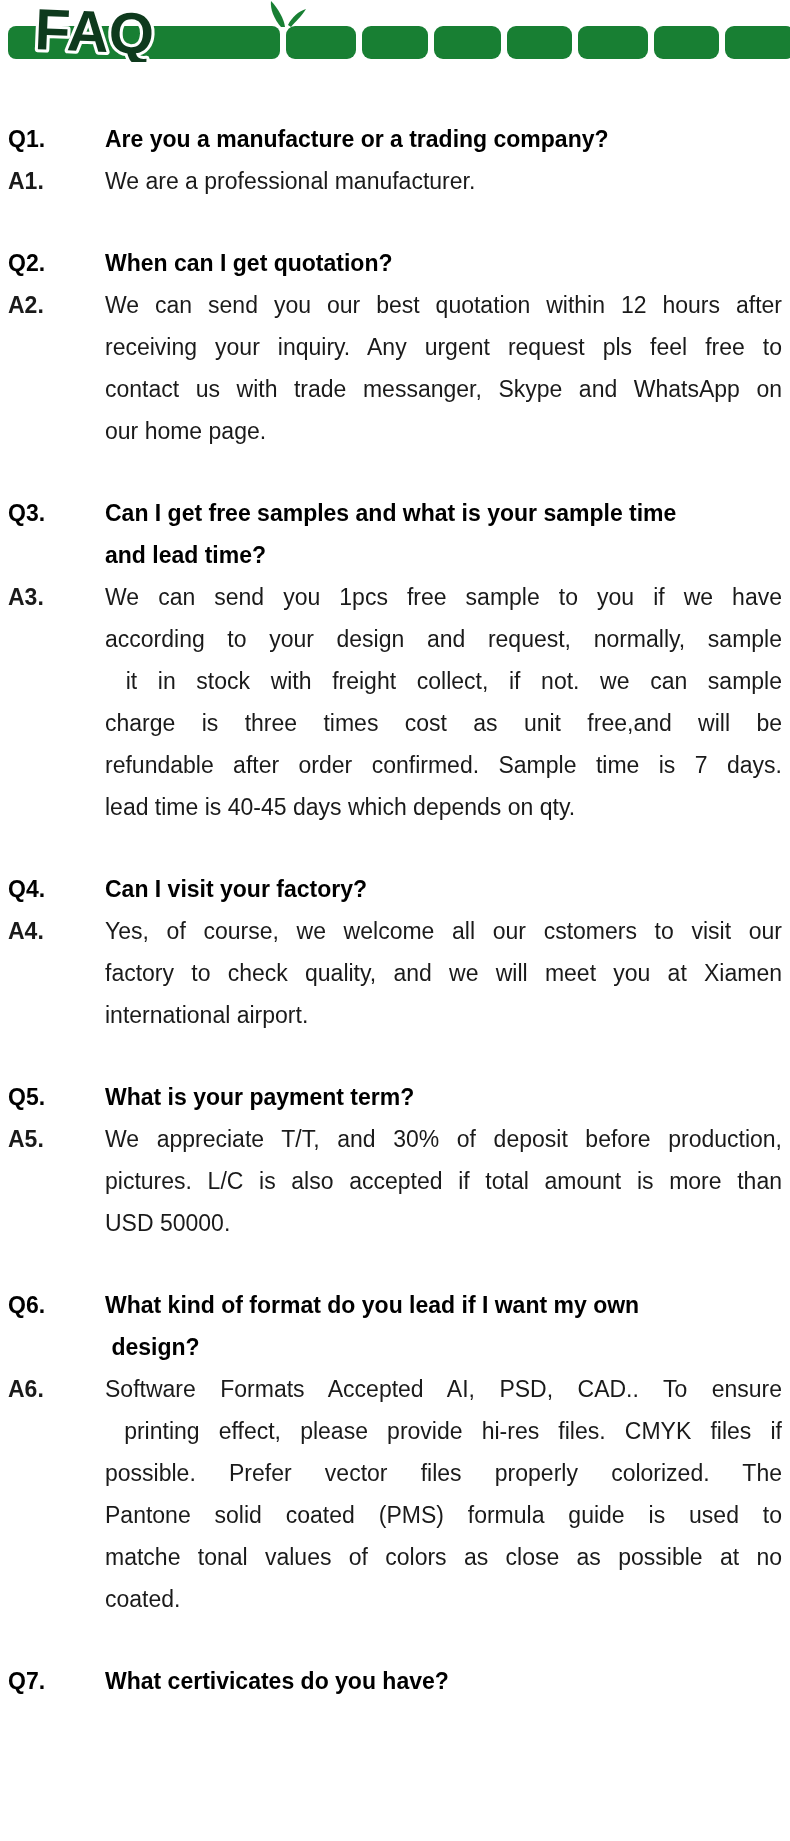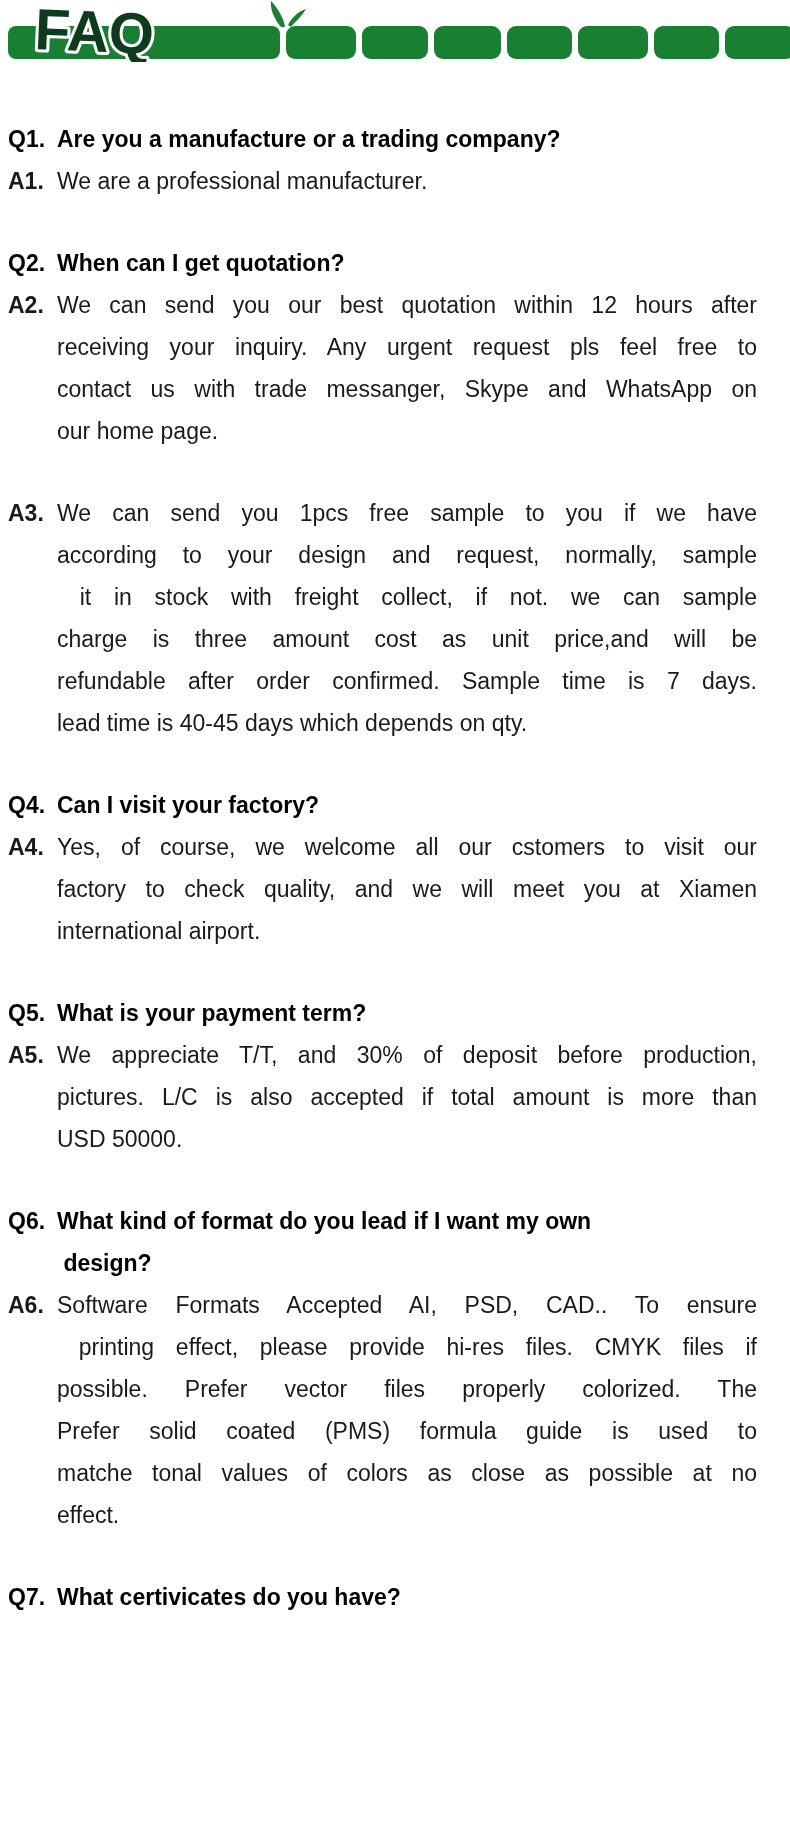--- a/index.html
+++ b/index.html
@@ -11,21 +11,21 @@
     font-family: "Liberation Sans", sans-serif;
   }
   .header { position: relative; height: 62px; }
   .banner-svg { display: block; }
   .content { padding: 56px 8px 0 8px; }
   .qa + .qa { margin-top: 40px; }
   .row { display: flex; align-items: flex-start; }
   .lbl { flex: 0 0 49px; font-size: 23px; line-height: 42px; white-space: pre; }
   .q .lbl { font-weight: bold; color: #000000; }
   .a .lbl { color: #1a1a1a; font-weight: bold; }
-  .lines { width: 700px; }
+  .lines { width: 700px; margin-left: 48px; }
   .line {
     font-size: 23px;
     line-height: 42px;
     color: #1a1a1a;
     white-space: pre-wrap;
   }
   .q .line { font-weight: bold; color: #000000; }
   .line.j { text-align: justify; text-align-last: justify; }
 </style>
 </head>
@@ -78,27 +78,34 @@
       <div class="lines">
         <div class="line j">We can send you our best quotation within 12 hours after</div>
         <div class="line j">receiving your inquiry. Any urgent request pls feel free to</div>
         <div class="line j">contact us with trade messanger, Skype and WhatsApp on</div>
         <div class="line">our home page.</div>
       </div>
     </div>
   </section>
 
   <section class="qa">
+    <div class="row q">
+      <span class="lbl">Q3.</span>
+      <div class="lines">
+        <div class="line">Can I get free samples and what is your sample time</div>
+        <div class="line">and lead time?</div>
+      </div>
+    </div>
     <div class="row a">
       <span class="lbl">A3.</span>
       <div class="lines">
         <div class="line j">We can send you 1pcs free sample to you if we have</div>
         <div class="line j">according to your design and request, normally, sample</div>
         <div class="line j"> it in stock with freight collect, if not. we can sample</div>
-        <div class="line j">charge is three amount cost as unit price,and will be</div>
+        <div class="line j">charge is three times cost as unit free,and will be</div>
         <div class="line j">refundable after order confirmed. Sample time is 7 days.</div>
         <div class="line">lead time is 40-45 days which depends on qty.</div>
       </div>
     </div>
   </section>
 
   <section class="qa">
     <div class="row q">
       <span class="lbl">Q4.</span>
       <div class="lines">
@@ -139,23 +146,23 @@
         <div class="line">What kind of format do you lead if I want my own</div>
         <div class="line"> design?</div>
       </div>
     </div>
     <div class="row a">
       <span class="lbl">A6.</span>
       <div class="lines">
         <div class="line j">Software Formats Accepted AI, PSD, CAD.. To ensure</div>
         <div class="line j"> printing effect, please provide hi-res files. CMYK files if</div>
         <div class="line j">possible. Prefer vector files properly colorized. The</div>
-        <div class="line j">Prefer solid coated (PMS) formula guide is used to</div>
+        <div class="line j">Pantone solid coated (PMS) formula guide is used to</div>
         <div class="line j">matche tonal values of colors as close as possible at no</div>
-        <div class="line">effect.</div>
+        <div class="line">coated.</div>
       </div>
     </div>
   </section>
 
   <section class="qa">
     <div class="row q">
       <span class="lbl">Q7.</span>
       <div class="lines">
         <div class="line">What certivicates do you have?</div>
       </div>

